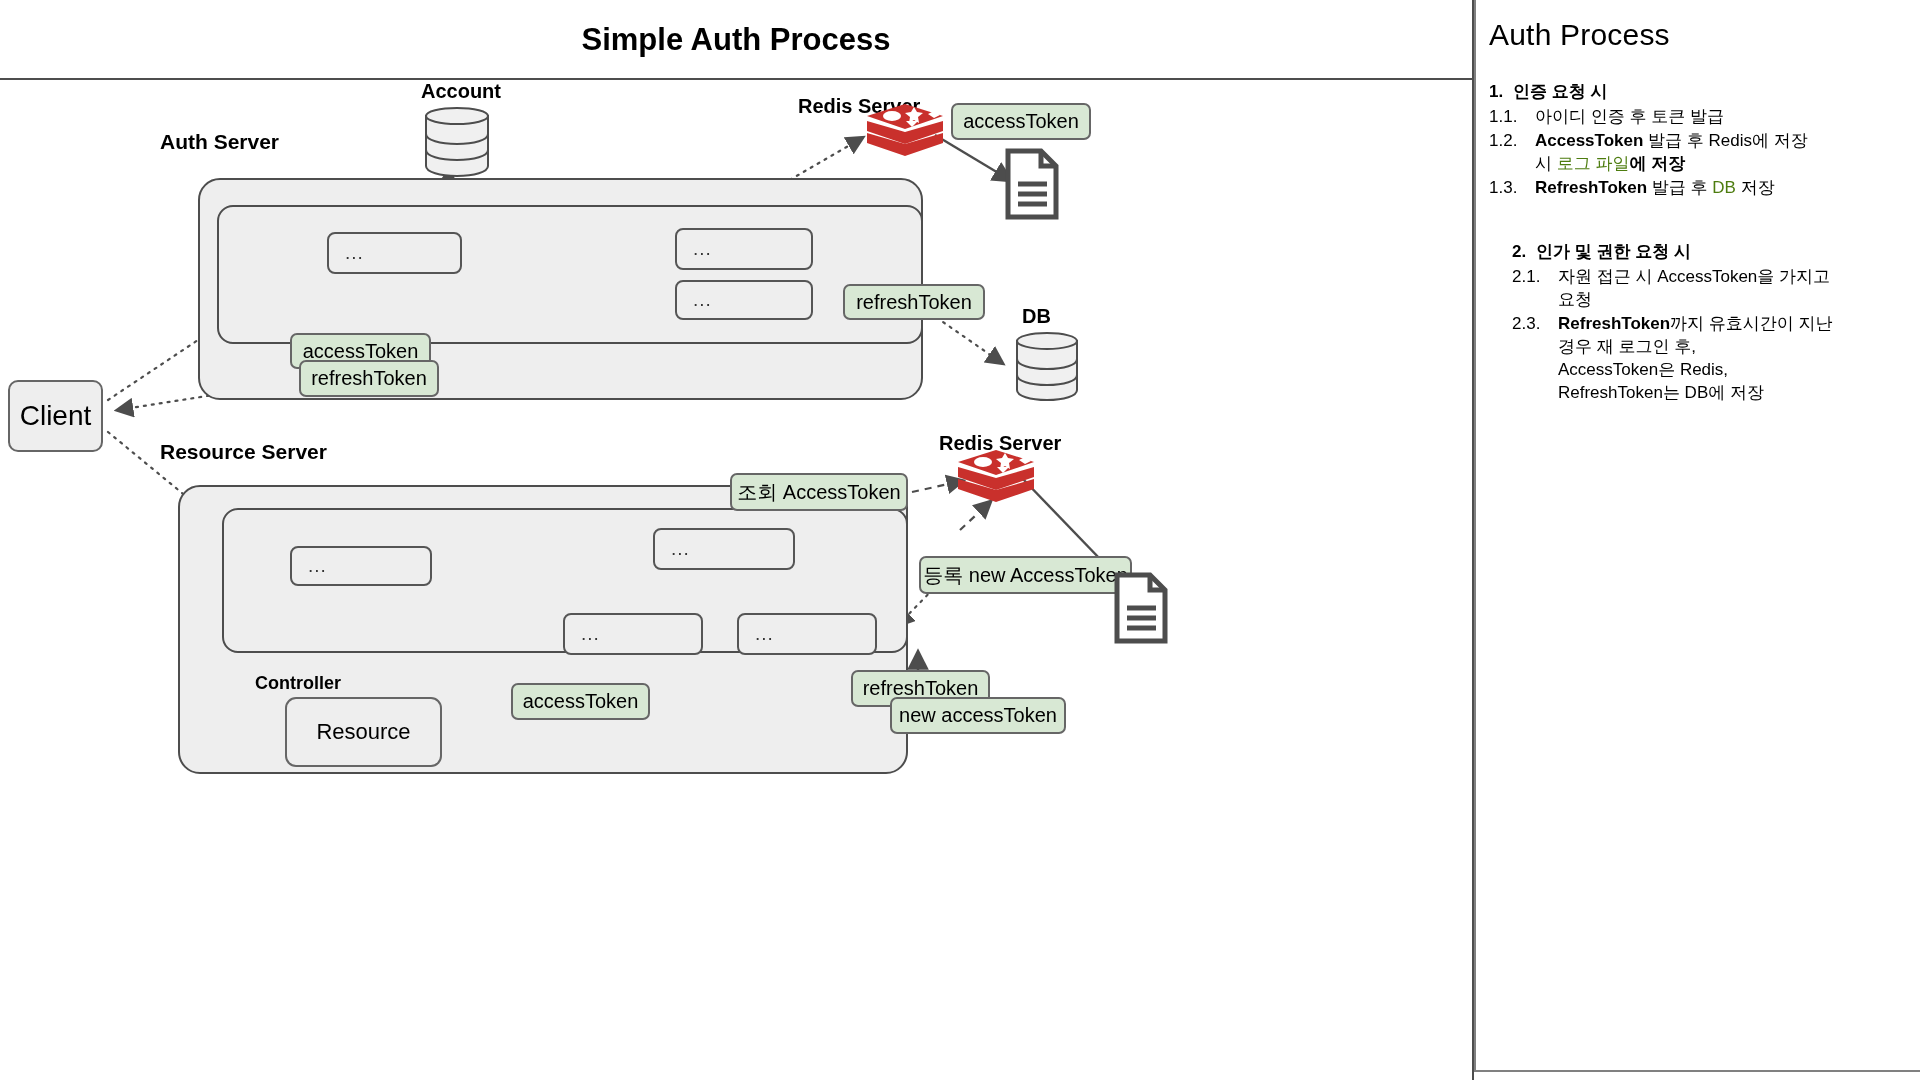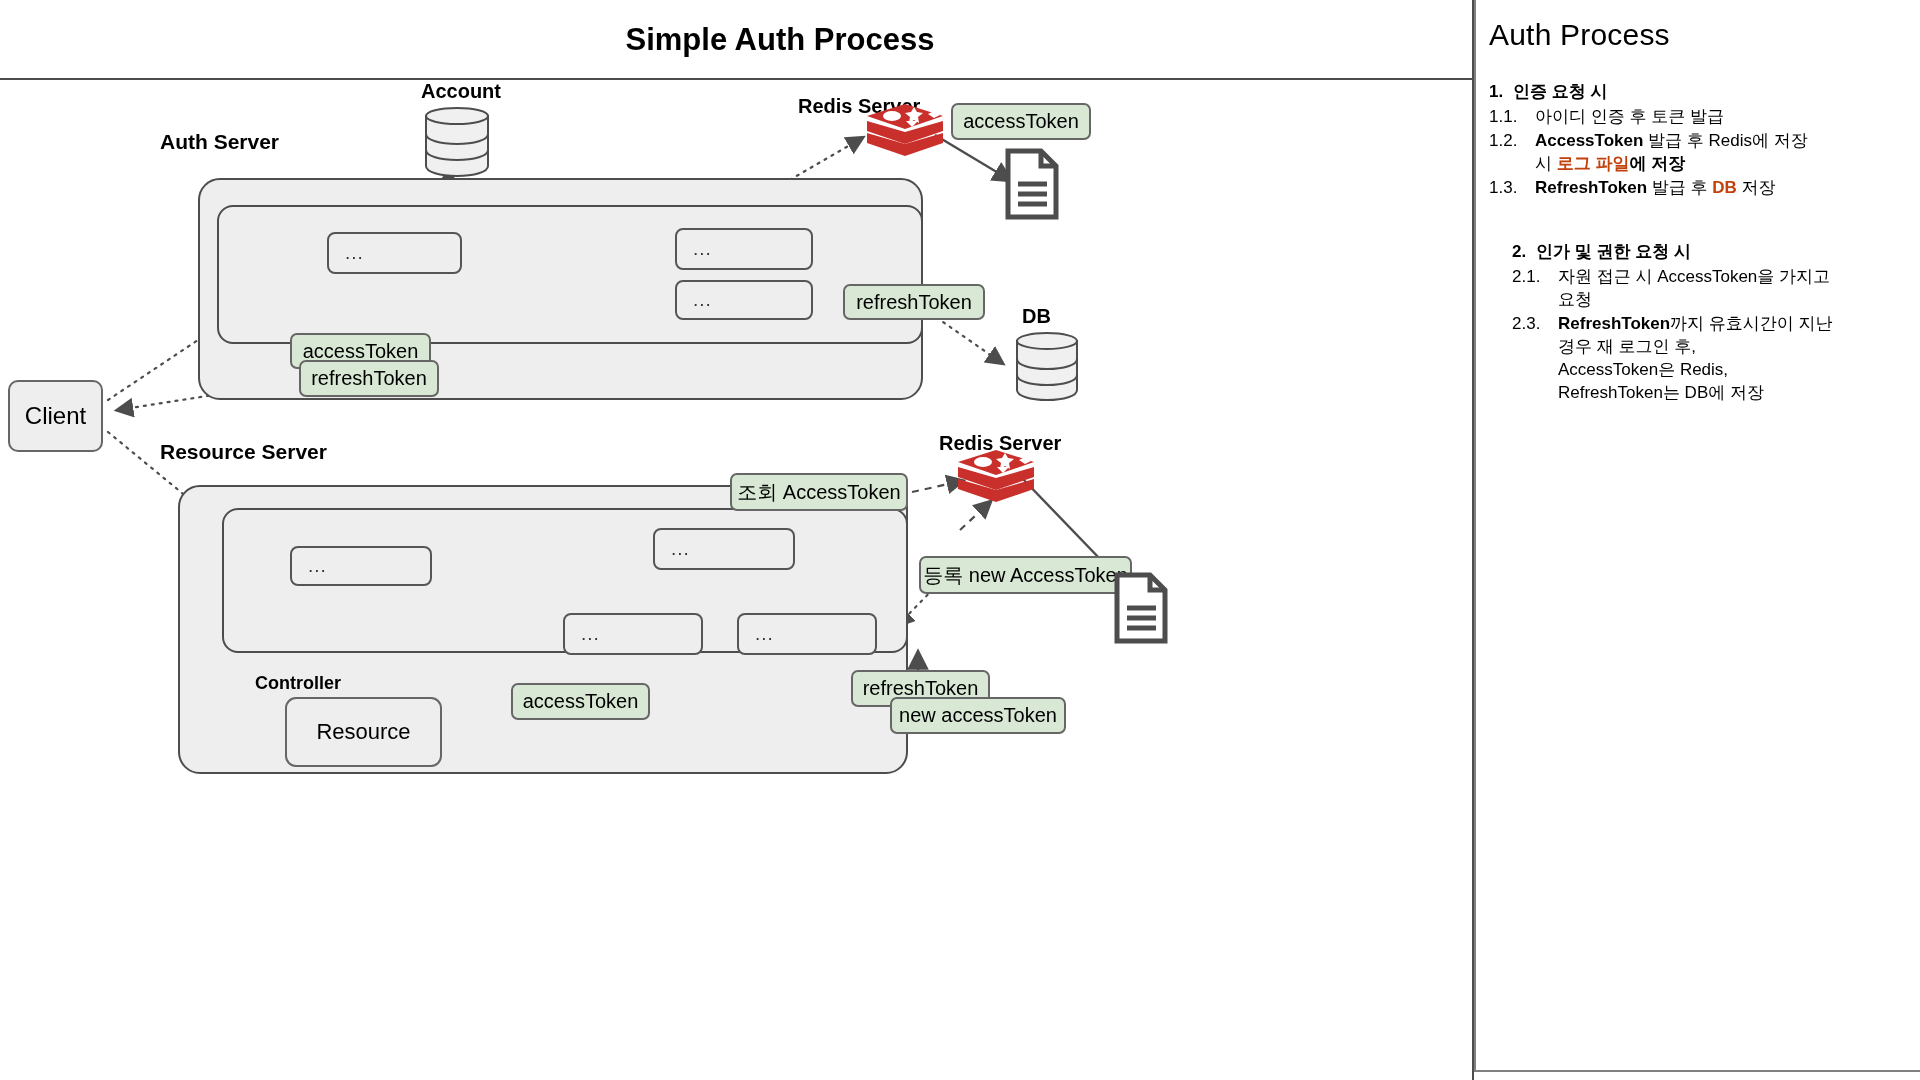--- a/index.html
+++ b/index.html
@@ -1,45 +1,45 @@
 <!DOCTYPE html>
 <html><head>
 <meta charset="utf-8">
 <style>
   html,body{margin:0;padding:0;background:#ffffff;}
   body{width:1920px;height:1080px;font-family:"Liberation Sans","DejaVu Sans",sans-serif;overflow:hidden;}
   #root{position:relative;width:1920px;height:1080px;}
   #diagram-frame{left:0;top:0;width:1472px;height:1080px;border-left:none;border-top:none;border-bottom:none;}
   #title-bar{position:absolute;left:0;top:0;width:1472px;height:80px;border-bottom:2px solid #4d4d4d;box-sizing:border-box;background:#fff;}
   #diagram-title{position:absolute;left:0;top:0;width:1472px;height:80px;display:flex;align-items:center;justify-content:center;
-    font-size:31px;font-weight:bold;color:#000;padding-left:44px;}
+    font-size:31px;font-weight:bold;color:#000;}
   #side-panel{position:absolute;left:1472px;top:0;width:448px;height:1080px;border-left:2px solid #4d4d4d;box-sizing:border-box;background:#fff;}
   #side-panel-inner{position:absolute;left:1474px;top:0px;width:446px;height:1072px;border:2px solid #808080;border-top:none;border-right:none;box-sizing:border-box;}
 
   
   #panel-title{position:absolute;left:1489px;top:18px;font-size:30px;color:#000;letter-spacing:0.2px;}
   .sect{position:absolute;left:1489px;width:410px;color:#000;}
   .sect-head{font-size:17px;font-weight:bold;margin-bottom:2px;}
   .sect-head .num{display:inline-block;width:24px;}
   .sub{font-size:17px;line-height:23px;display:flex;margin-bottom:1px;}
   .sub .idx{flex:0 0 46px;}
   .sub .txt{flex:1;}
   b{font-weight:bold;}
-  .red{color:#c2410c;font-weight:bold;}
+  .red{color:#4d7c0f;font-weight:normal;}
 
   
   .node{position:absolute;box-sizing:border-box;border:2px solid #4d4d4d;background:#eeeeee;border-radius:10px;}
   .node.big{border-radius:22px;}
   .inner{position:absolute;box-sizing:border-box;border:2px solid #4d4d4d;background:#eeeeee;border-radius:16px;}
   .dots{position:absolute;box-sizing:border-box;border:2px solid #555;background:#eeeeee;border-radius:8px;
     display:flex;align-items:center;padding-left:16px;font-size:19px;color:#333;letter-spacing:1px;}
   .tok{position:absolute;box-sizing:border-box;border:2px solid #666;background:#d8e8d4;border-radius:7px;
     display:flex;align-items:center;justify-content:center;font-size:20px;color:#000;white-space:nowrap;}
   .plain{position:absolute;box-sizing:border-box;border:2px solid #666;background:#eeeeee;border-radius:10px;
-    display:flex;align-items:center;justify-content:center;font-size:24px;color:#000;}
+    display:flex;align-items:center;justify-content:center;font-size:28px;color:#000;}
   .caption{position:absolute;font-size:20px;font-weight:bold;color:#000;white-space:nowrap;}
   svg.layer{position:absolute;left:0;top:0;width:1472px;height:1080px;pointer-events:none;}
 </style>
 </head>
 <body>
 
 <div id="root">
 
   <div id="title-bar"></div>
   <div id="diagram-title">Simple Auth Process</div>

